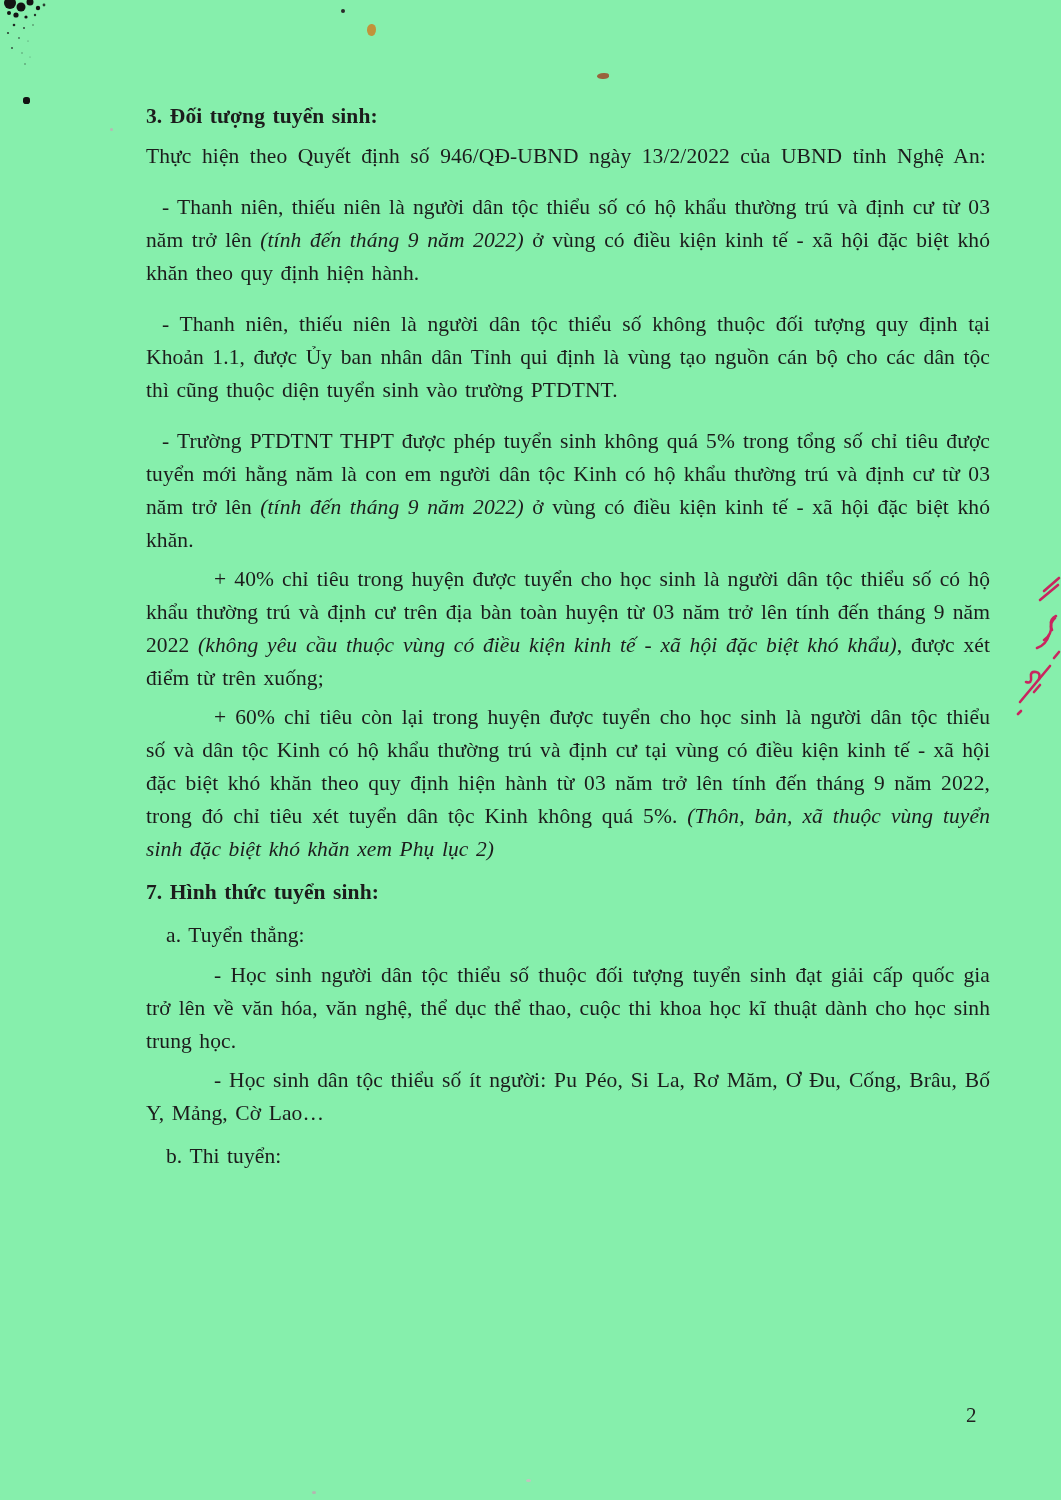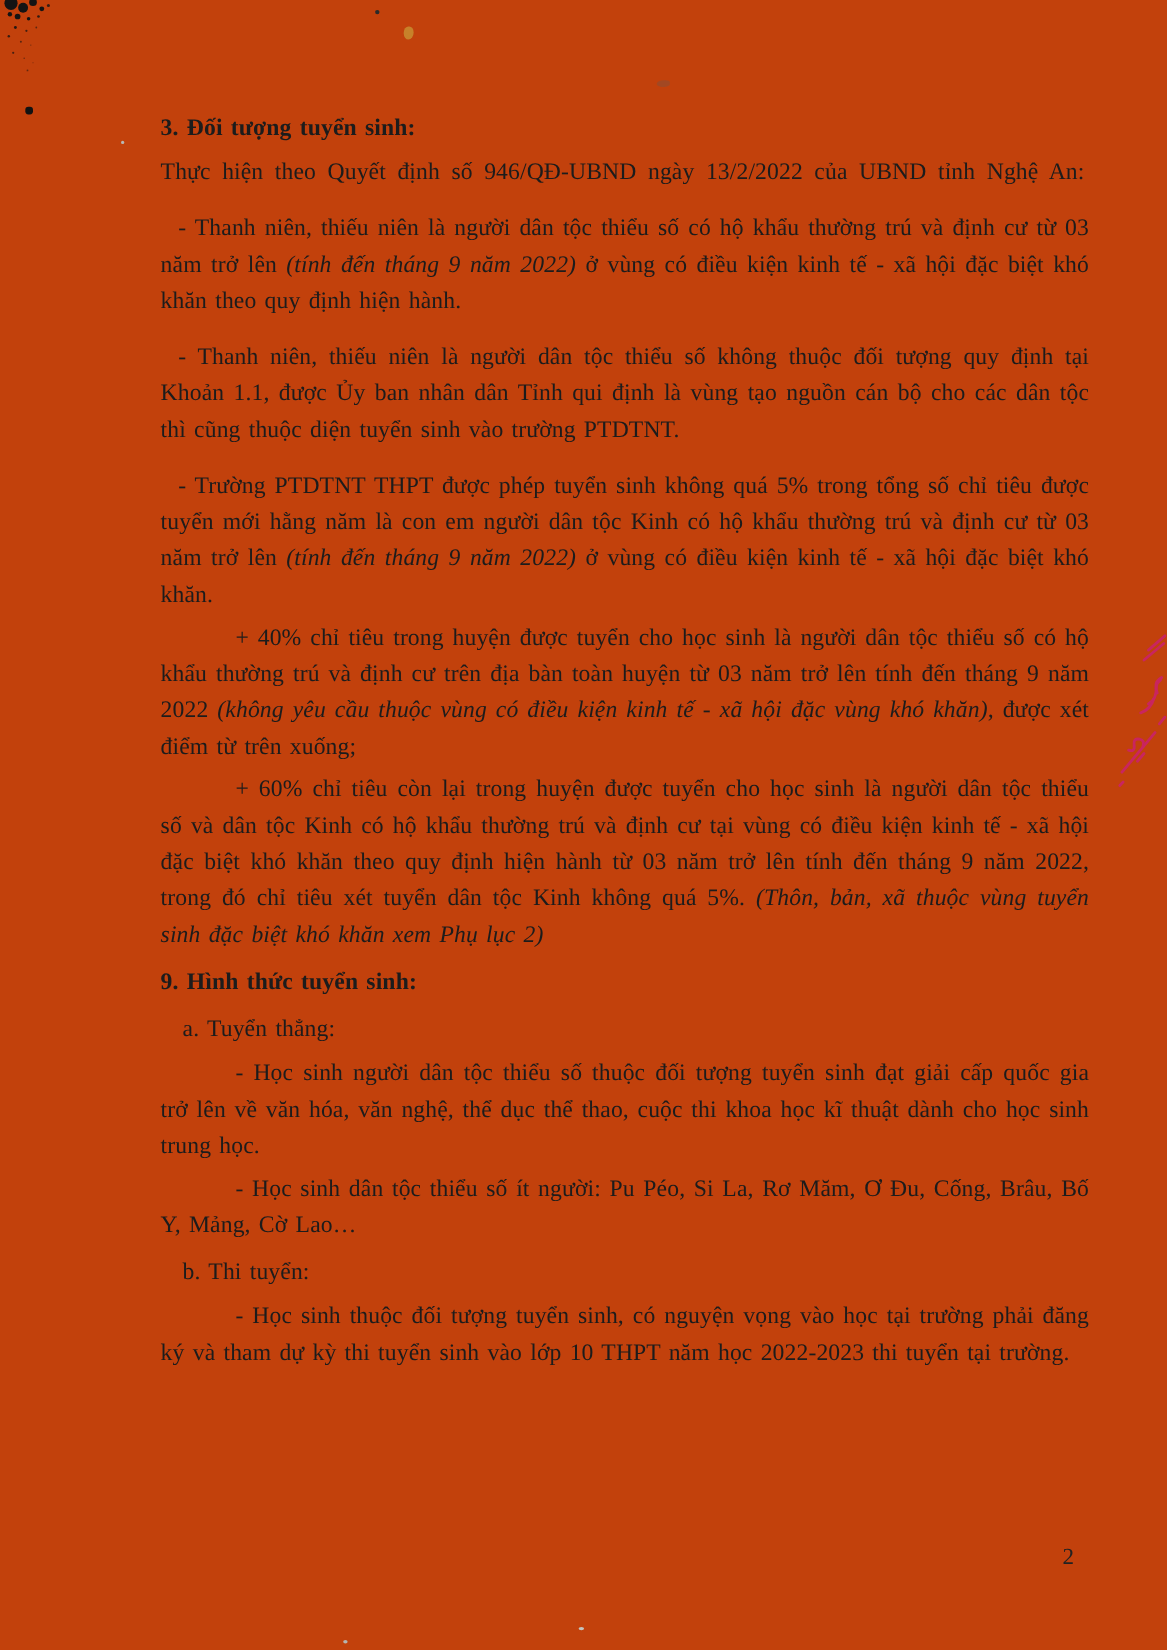--- a/index.html
+++ b/index.html
@@ -1,21 +1,21 @@
 <!DOCTYPE html>
 <html><head>
 <meta charset="utf-8">
 <style>
   html, body { margin: 0; padding: 0; background: #888; }
   .page {
     position: relative;
     width: 1061px;
     height: 1500px;
     margin: 0 auto;
-    background: #c2410c;
+    background: #86efac;
     overflow: hidden;
     font-family: "Liberation Serif", "DejaVu Serif", serif;
     color: #1c1c1c;
   }
   .doc {
     position: absolute;
     left: 146px;
     top: 100px;
     width: 844px;
     font-size: 21.5px;
@@ -117,34 +117,33 @@
 
     <div class="para intro">Thực hiện theo Quyết định số 946/QĐ-UBND ngày 13/2/2022 của UBND tỉnh Nghệ An:</div>
 
     <div class="para indent-sm"><span>- Thanh niên, thiếu niên là người dân tộc thiểu số có hộ khẩu thường trú và định cư từ 03 năm trở lên </span><em>(tính đến tháng 9 năm 2022)</em><span> ở vùng có điều kiện kinh tế - xã hội đặc biệt khó khăn theo quy định hiện hành.</span></div>
 
     <div class="para indent-sm">- Thanh niên, thiếu niên là người dân tộc thiểu số không thuộc đối tượng quy định tại Khoản 1.1, được Ủy ban nhân dân Tỉnh qui định là vùng tạo nguồn cán bộ cho các dân tộc thì cũng thuộc diện tuyển sinh vào trường PTDTNT.</div>
 
     <div class="para indent-sm"><span>- Trường PTDTNT THPT được phép tuyển sinh không quá 5% trong tổng số chỉ tiêu được tuyển mới hằng năm là con em người dân tộc Kinh có hộ khẩu thường trú và định cư từ 03 năm trở lên </span><em>(tính đến tháng 9 năm 2022)</em><span> ở vùng có điều kiện kinh tế - xã hội đặc biệt khó khăn.</span></div>
 
 
-    <div class="para indent-lg"><span>+ 40% chỉ tiêu trong huyện được tuyển cho học sinh là người dân tộc thiểu số có hộ khẩu thường trú và định cư trên địa bàn toàn huyện từ 03 năm trở lên tính đến tháng 9 năm 2022 </span><em>(không yêu cầu thuộc vùng có điều kiện kinh tế - xã hội đặc vùng khó khăn)</em><span>, được xét điểm từ trên xuống;</span></div>
+    <div class="para indent-lg"><span>+ 40% chỉ tiêu trong huyện được tuyển cho học sinh là người dân tộc thiểu số có hộ khẩu thường trú và định cư trên địa bàn toàn huyện từ 03 năm trở lên tính đến tháng 9 năm 2022 </span><em>(không yêu cầu thuộc vùng có điều kiện kinh tế - xã hội đặc biệt khó khẩu)</em><span>, được xét điểm từ trên xuống;</span></div>
 
     <div class="para indent-lg"><span>+ 60% chỉ tiêu còn lại trong huyện được tuyển cho học sinh là người dân tộc thiểu số và dân tộc Kinh có hộ khẩu thường trú và định cư tại vùng có điều kiện kinh tế - xã hội đặc biệt khó khăn theo quy định hiện hành từ 03 năm trở lên tính đến tháng 9 năm 2022, trong đó chỉ tiêu xét tuyển dân tộc Kinh không quá 5%. </span><em>(Thôn, bản, xã thuộc vùng tuyển sinh đặc biệt khó khăn xem Phụ lục 2)</em></div>
 
-    <div class="h-main">9. Hình thức tuyển sinh:</div>
+    <div class="h-main">7. Hình thức tuyển sinh:</div>
 
     <div class="h-sub">a. Tuyển thẳng:</div>
 
     <div class="para indent-lg">- Học sinh người dân tộc thiểu số thuộc đối tượng tuyển sinh đạt giải cấp quốc gia trở lên về văn hóa, văn nghệ, thể dục thể thao, cuộc thi khoa học kĩ thuật dành cho học sinh trung học.</div>
 
     <div class="para indent-lg">- Học sinh dân tộc thiểu số ít người: Pu Péo, Si La, Rơ Măm, Ơ Đu, Cống, Brâu, Bố Y, Mảng, Cờ Lao…</div>
 
     <div class="h-sub">b. Thi tuyển:</div>
 
-    <div class="para indent-lg">- Học sinh thuộc đối tượng tuyển sinh, có nguyện vọng vào học tại trường phải đăng ký và tham dự kỳ thi tuyển sinh vào lớp 10 THPT năm học 2022-2023 thi tuyển tại trường.</div>
 
 
   </div>
 
   <div class="page-number">2</div>
 
 </div>
 
 </body></html>

